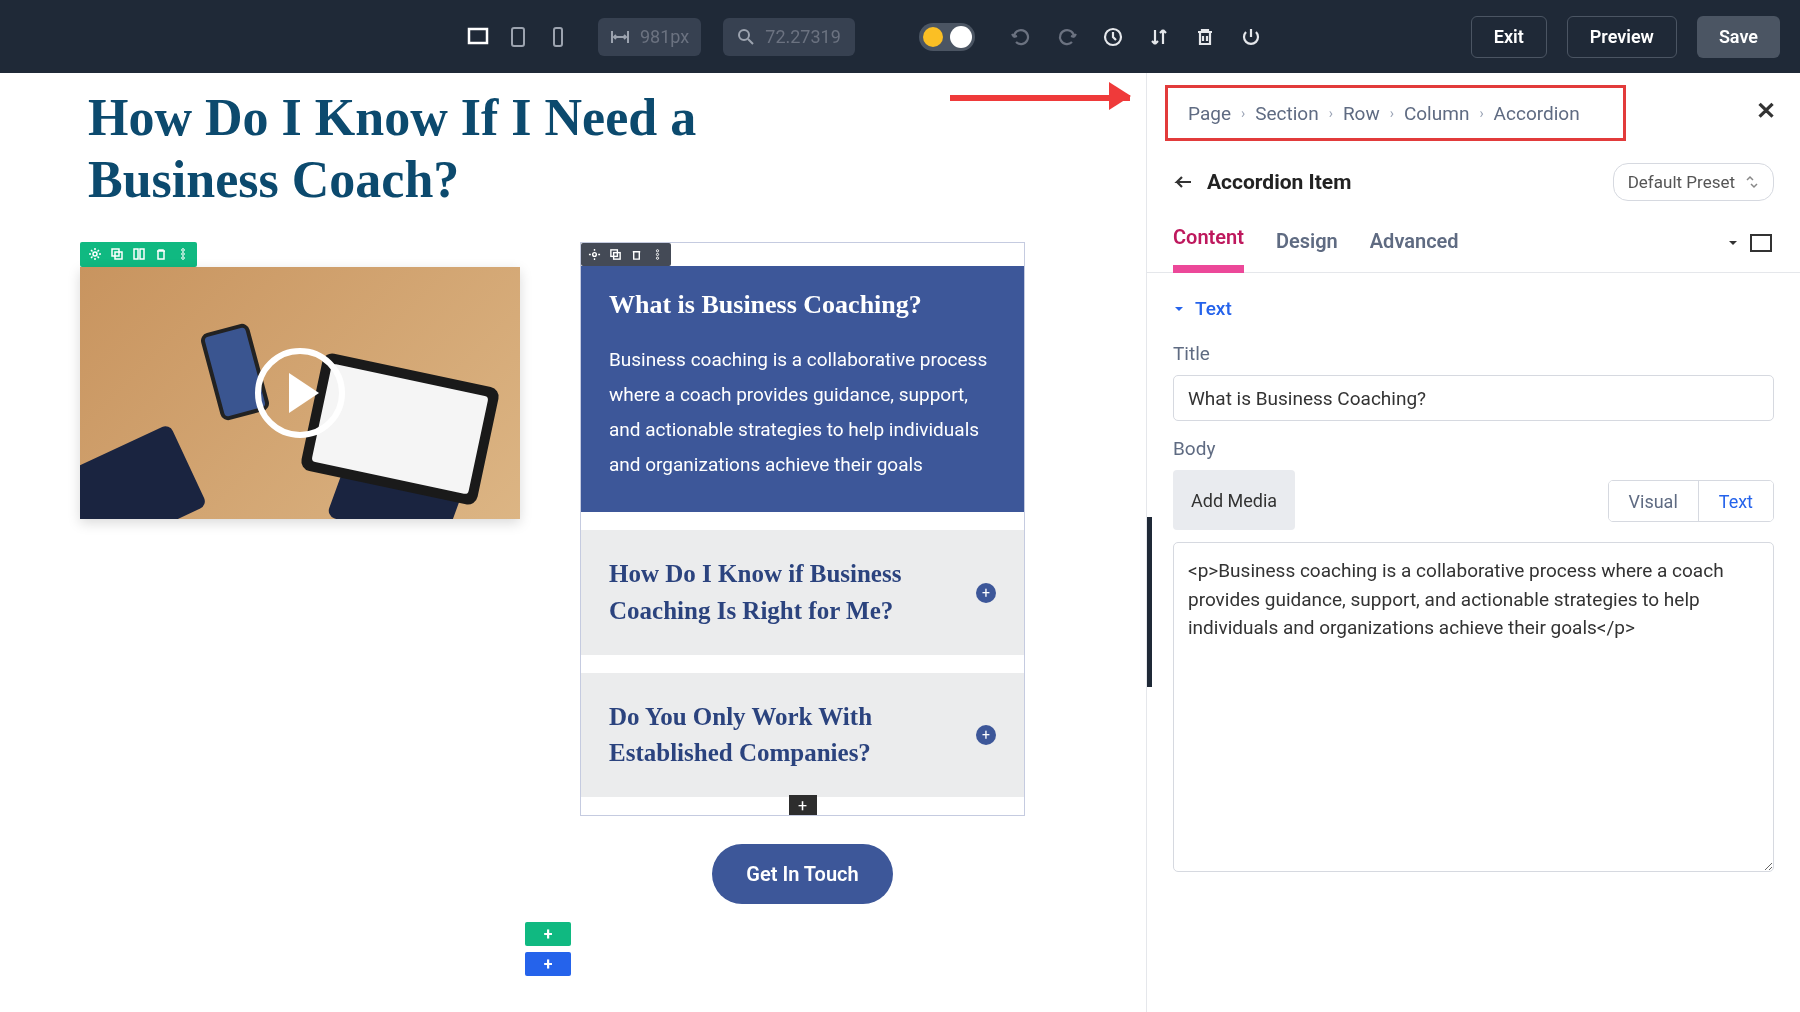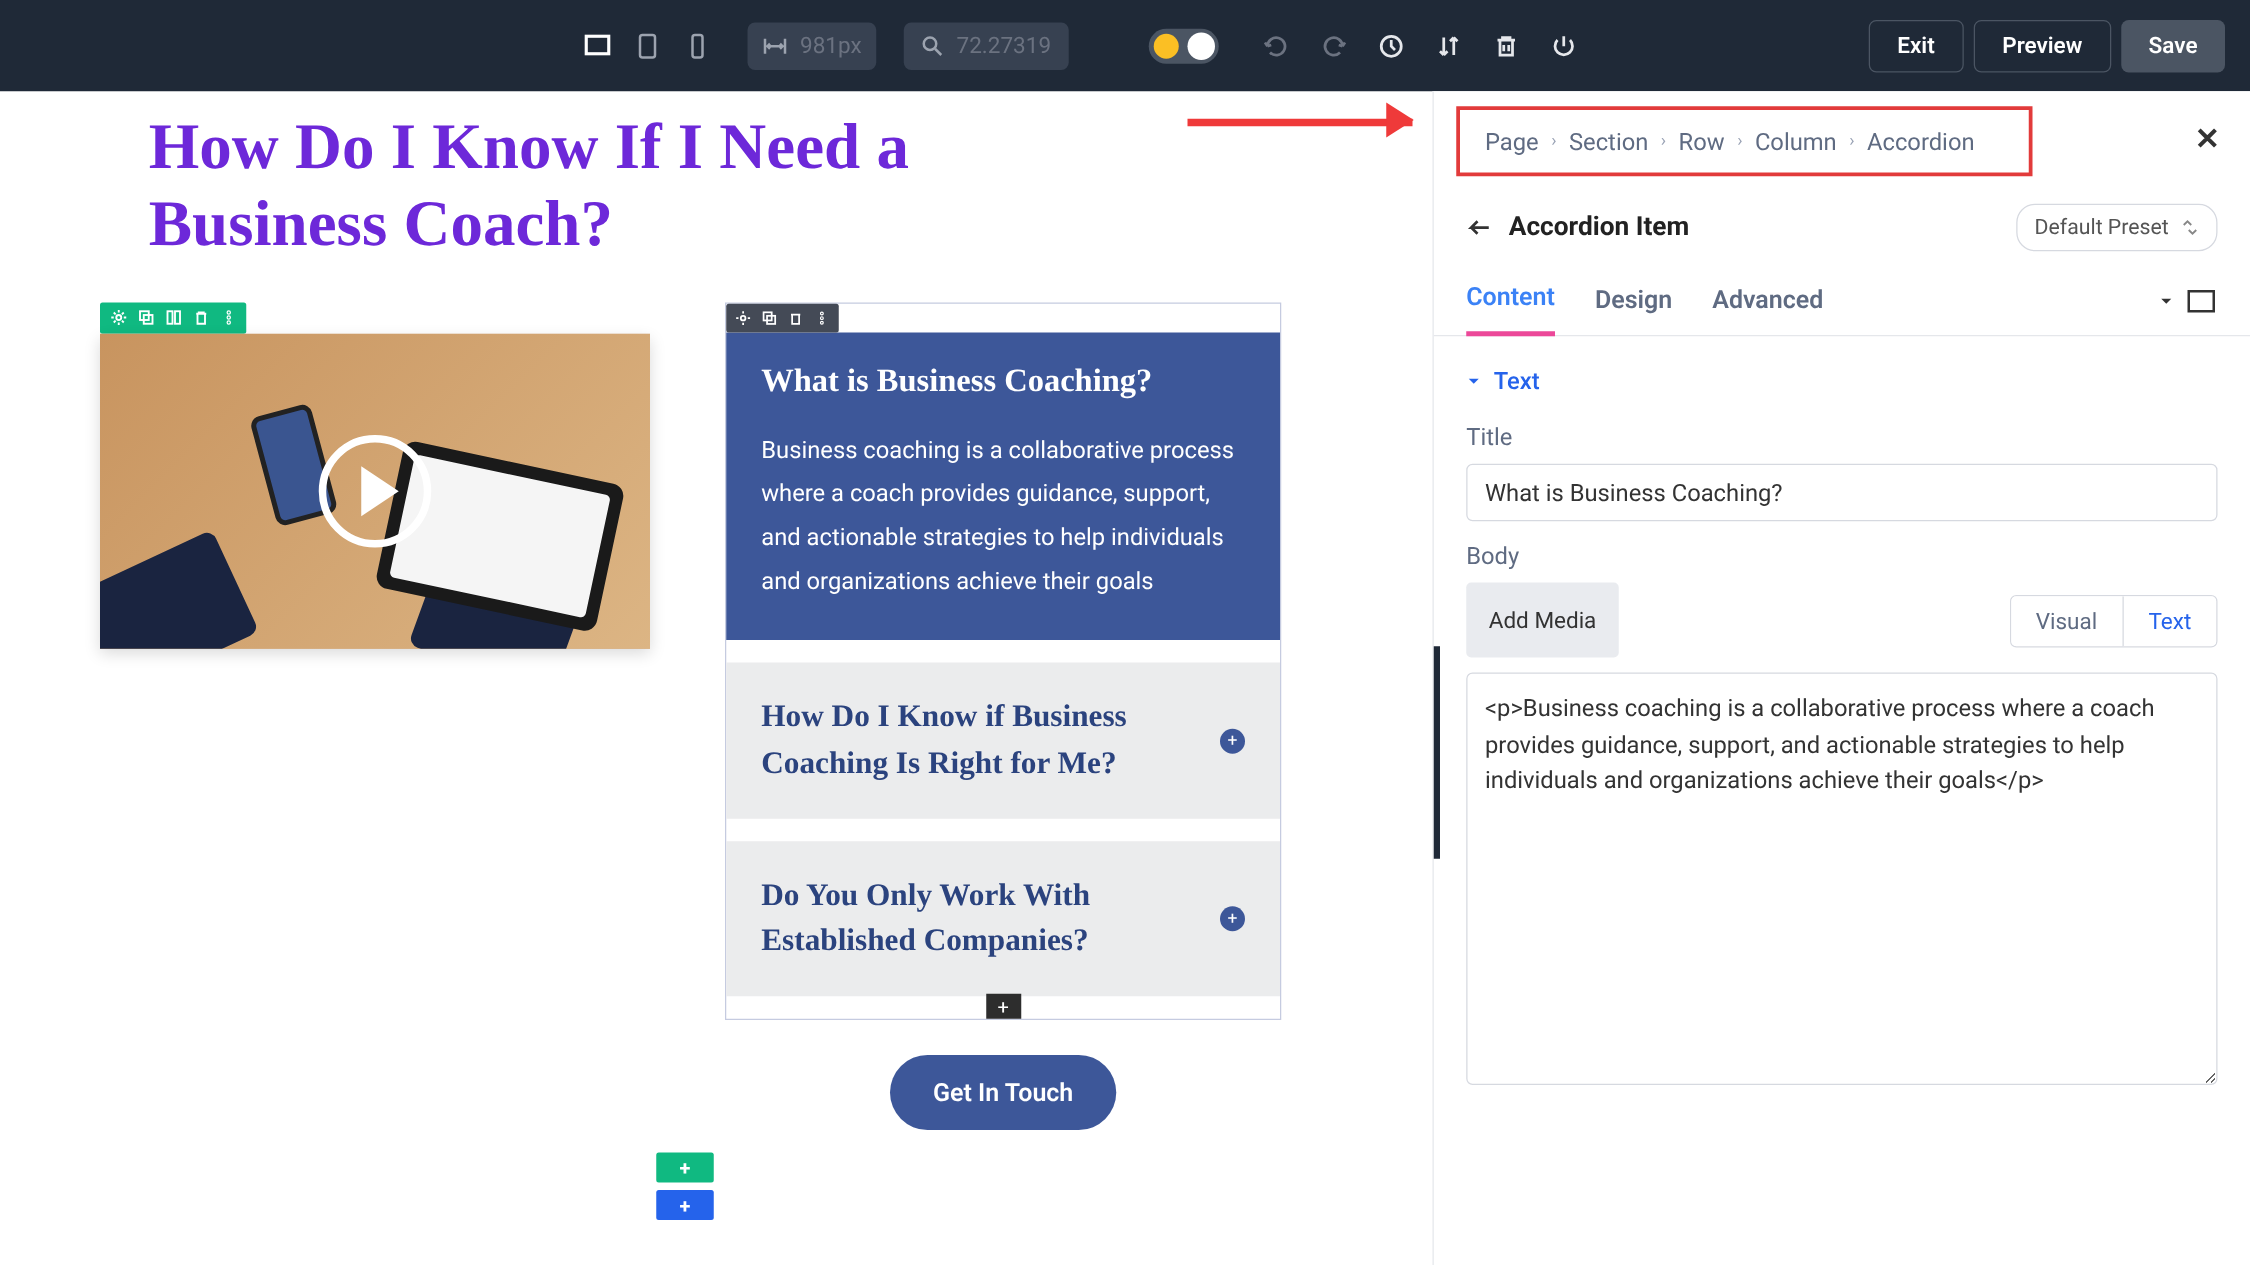--- a/index.html
+++ b/index.html
@@ -21,35 +21,35 @@
 .zoom-box { height: 38px; background: #374151; border-radius: 6px; display: flex; align-items: center; padding: 0 14px; gap: 10px; margin-left: 10px; }
 .zoom-box svg { stroke: #9ca3af; }
 .zoom-box span { color: #6b7280; font-size: 18px; }
 .tb-gap { flex: 0 0 40px; }
 .toggle-pill { width: 56px; height: 28px; border-radius: 14px; background: #4b5563; position: relative; }
 .toggle-sun { position: absolute; left: 4px; top: 4px; width: 20px; height: 20px; border-radius: 50%; background: #fbbf24; }
 .toggle-knob { position: absolute; right: 3px; top: 3px; width: 22px; height: 22px; border-radius: 50%; background: #fff; }
 .tb-icons { display: flex; gap: 14px; margin-left: 18px; align-items: center; }
 .tb-ico { width: 32px; height: 32px; display: flex; align-items: center; justify-content: center; cursor: pointer; }
 .tb-ico svg { stroke: #e5e7eb; fill: none; }
-.tb-right { margin-left: auto; display: flex; gap: 8px; align-items: center; justify-content: space-between; }
+.tb-right { margin-left: auto; display: flex; gap: 20px; align-items: center; justify-content: space-between; }
 .tb-btn { height: 42px; padding: 0 22px; border-radius: 6px; border: 1px solid #4b5563; background: transparent; color: #fff; font-size: 18px; font-weight: 600; cursor: pointer; }
 .tb-btn.save { background: #4b5563; border: none; }
 
 
 .workspace { display: flex; height: calc(100% - 73px); }
 .canvas { flex: 1; position: relative; overflow: auto; padding: 14px 0 0 0; }
 .side { width: 654px; border-left: 1px solid #e5e7eb; background: #fff; display: flex; flex-direction: column; position: relative; }
 
 .arrow-annot { position: absolute; left: 950px; top: 12px; width: 180px; height: 24px; }
 .arrow-annot .line { position: absolute; top: 10px; left: 0; right: 0; height: 6px; background: #ef3a3a; }
 .arrow-annot .head { position: absolute; right: -1px; top: -3px; width: 0; height: 0; border-top: 14px solid transparent; border-bottom: 14px solid transparent; border-left: 22px solid #ef3a3a; }
 
 
-.page-title { font-family: Georgia, 'Times New Roman', serif; font-weight: 700; color: #6d28d9; font-size: 52px; line-height: 1.2; margin: 0 0 30px 119px; width: 780px; }
+.page-title { font-family: Georgia, 'Times New Roman', serif; font-weight: 700; color: #0c4a6e; font-size: 52px; line-height: 1.2; margin: 0 0 30px 88px; width: 780px; }
 .cols { display: flex; gap: 60px; padding-left: 80px; }
 .col-left { width: 440px; }
 .col-right { width: 445px; }
 
 .toolbar-badge { display: inline-flex; background: #10b981; padding: 5px 7px; gap: 7px; border-radius: 2px; }
 .toolbar-badge span { width: 15px; height: 15px; display: flex; align-items: center; justify-content: center; }
 .toolbar-badge svg { stroke: #fff; fill: none; }
 
 .video-thumb { width: 440px; height: 252px; background: #d4a574; position: relative; overflow: hidden; box-shadow: 0 4px 12px rgba(0,0,0,0.15); }
 .desk { position: absolute; inset: 0; background: linear-gradient(135deg, #c8945f, #dcb584); }
@@ -85,21 +85,21 @@
 .close-x { position: absolute; right: 24px; top: 24px; font-size: 24px; cursor: pointer; color: #333; font-weight:700; }
 
 .panel-head { display: flex; align-items: center; justify-content: space-between; padding: 22px 26px 0; }
 .panel-head-left { display: flex; align-items: center; gap: 12px; }
 .panel-head-left svg { stroke: #333; }
 .panel-head-left h2 { font-size: 21px; font-weight: 700; color: #222; }
 .preset-btn { height: 38px; padding: 0 14px; border: 1px solid #d6d9e0; border-radius: 15px; background: #fff; font-size: 17px; color: #555; display:flex; align-items:center; gap:10px; }
 
 .tabs { display: flex; align-items: center; padding: 24px 26px 0; border-bottom: 1px solid #e5e7eb; gap: 32px; }
 .tab { font-size: 20px; font-weight: 600; color: #5f6b82; padding-bottom: 16px; cursor: pointer; }
-.tab.active { color: #3b82f6; border-bottom: 4px solid #ec4899; margin-bottom: -1px; }
+.tab.active { color: #be185d; border-bottom: 8px solid #ec4899; margin-bottom: -1px; }
 .tabs-right { margin-left: auto; display: flex; align-items: center; gap: 8px; padding-bottom: 12px; }
 
 .section-head { display: flex; align-items: center; gap: 10px; padding: 24px 26px 6px; color: #2563eb; font-size: 19px; font-weight: 500; cursor: pointer; }
 .section-head svg { fill: #2563eb; }
 
 .field-label { color: #5f6b82; font-size: 19px; padding: 16px 26px 10px; }
 .text-input { margin: 0 26px; height: 46px; border: 1px solid #d6d9e0; border-radius: 5px; padding: 0 14px; font-size: 19px; color: #333; width: calc(100% - 52px); }
 
 .body-toolbar { display: flex; padding: 0 26px; gap: 0; align-items: flex-start; }
 .addmedia-btn { height: 60px; padding: 0 18px; background: #e9ebef; border: none; border-radius: 4px; font-size: 18px; color: #333; cursor: pointer; }

